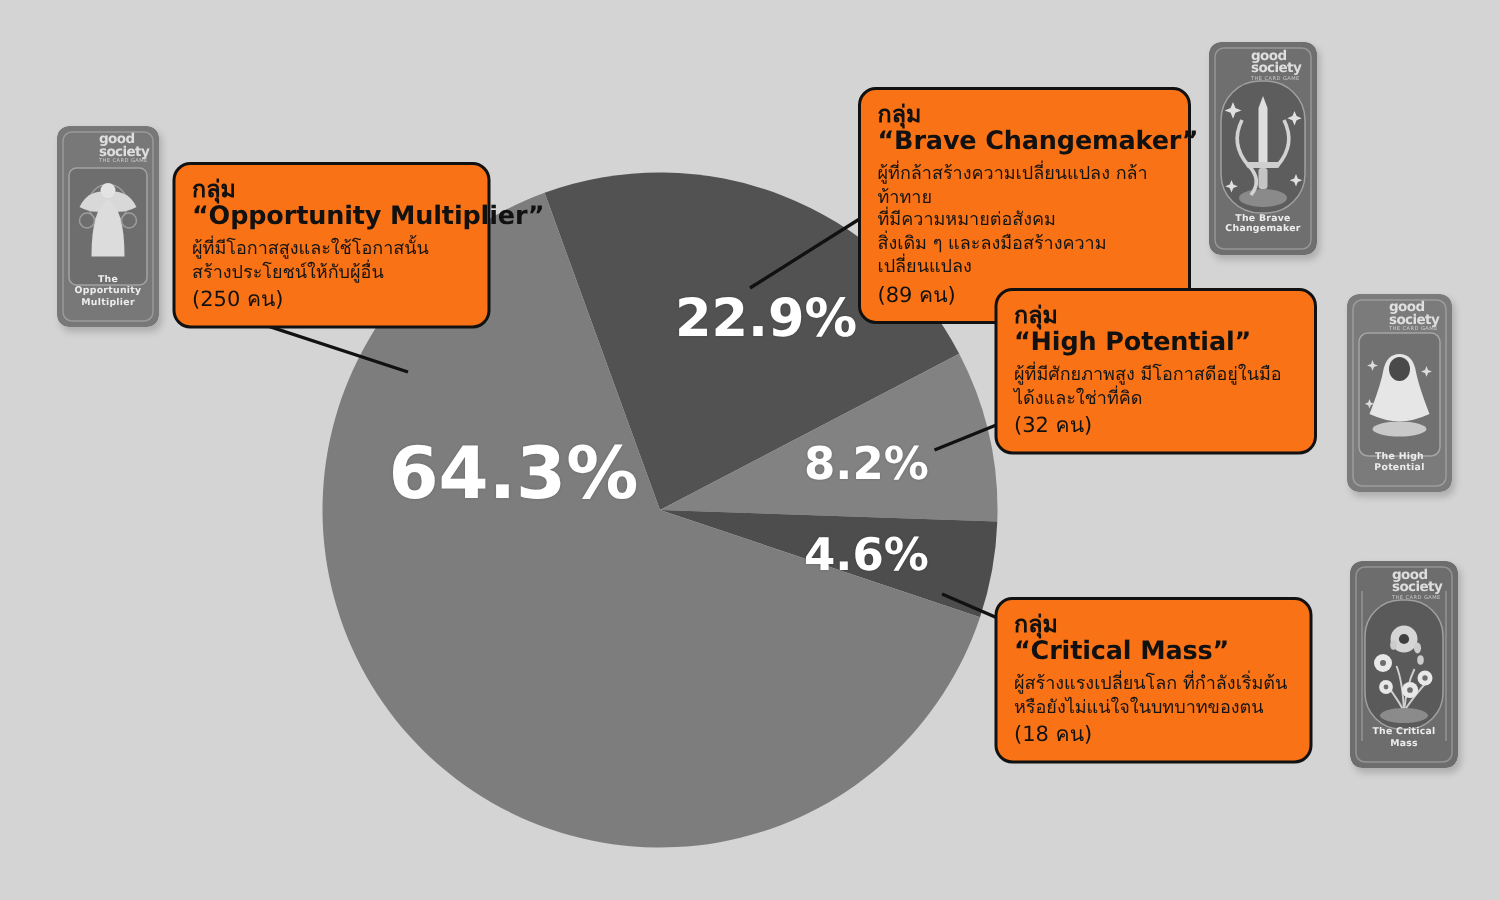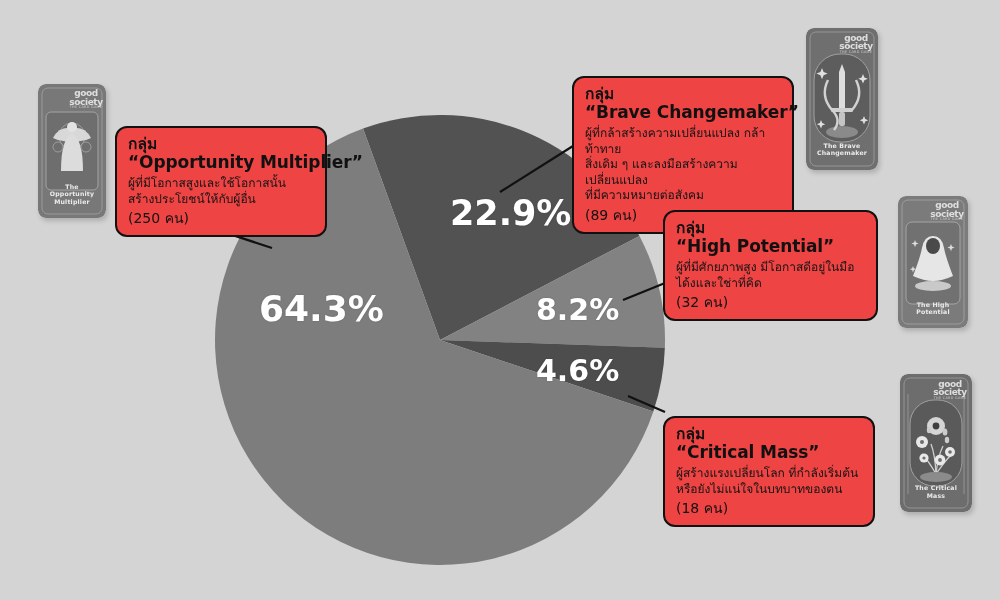--- a/index.html
+++ b/index.html
@@ -7,27 +7,26 @@
     width:1000px;height:600px;
     background:#d4d4d4;
     font-family:"DejaVu Sans","Liberation Sans",sans-serif;
     position:relative;overflow:hidden;
   }
   #stage{position:absolute;inset:0;width:1000px;height:600px;}
 
   
   .callout{
     position:absolute;
-    background:#ef4444;
+    background:#f97316;
     border:2.5px solid #111111;
     border-radius:12px;
     box-sizing:border-box;
     padding:8px 11px 9px 11px;
     z-index:40;
-    margin-top:18px;
   }
   .c-kind{
     font-size:15.5px;font-weight:bold;color:#111;line-height:1.12;
     letter-spacing:.1px;
   }
   .c-title{
     font-size:17px;font-weight:bold;color:#111;line-height:1.15;
     margin-top:0px;letter-spacing:-.1px;white-space:nowrap;
   }
   .c-desc{
@@ -44,36 +43,36 @@
 
   
   .pct{
     position:absolute;color:#ffffff;font-weight:bold;
     z-index:30;white-space:nowrap;
     text-shadow:0 0 2px rgba(0,0,0,.18);
   }
   #pct-0{left:450px;top:193px;font-size:35px;text-align:right;}
   #pct-1{left:536px;top:292px;font-size:30px;}
   #pct-2{left:536px;top:353px;font-size:30px;}
-  #pct-3{left:259px;top:288px;font-size:36px;text-align:center;}
+  #pct-3{left:259px;top:288px;font-size:48px;text-align:center;}
 
   
   .card{
     position:absolute;border-radius:8px;overflow:hidden;z-index:20;
     box-shadow:2px 3px 5px rgba(0,0,0,.18);
   }
   .card-inner{position:absolute;inset:0;}
   .card-label{
     position:absolute;left:4px;right:4px;bottom:9%;
     text-align:center;color:#ececec;font-size:6.2px;font-weight:bold;
     line-height:1.25;letter-spacing:.2px;
   }
   .card-brand{
     position:absolute;left:0;right:0;top:4%;
-    text-align:center;color:#e8e8e8;font-size:9px;font-weight:bold;
+    text-align:left;color:#e8e8e8;font-size:9px;font-weight:bold;
     line-height:.95;letter-spacing:-.4px;opacity:.92;margin-left:28px;
   }
   .card-brand small{display:block;font-size:3.4px;font-weight:normal;letter-spacing:.3px;opacity:.8;}
   #card-opportunity{left:38px;top:84px;width:68px;height:134px;}
   #card-brave{left:806px;top:28px;width:72px;height:142px;}
   #card-high{left:898px;top:196px;width:70px;height:132px;}
   #card-critical{left:900px;top:374px;width:72px;height:138px;}
 </style>
 </head>
 <body>
@@ -113,22 +112,22 @@
       <div>สร้างประโยชน์ให้กับผู้อื่น</div>
     </div>
     <div class="c-count">(250 คน)</div>
   </div>
 
   <div class="callout" id="box-brave">
     <div class="c-kind">กลุ่ม</div>
     <div class="c-title">“Brave Changemaker”</div>
     <div class="c-desc">
       <div>ผู้ที่กล้าสร้างความเปลี่ยนแปลง กล้าท้าทาย</div>
+      <div>ที่มีความหมายต่อสังคม</div>
       <div>สิ่งเดิม ๆ และลงมือสร้างความเปลี่ยนแปลง</div>
-      <div>ที่มีความหมายต่อสังคม</div>
     </div>
     <div class="c-count">(89 คน)</div>
   </div>
 
   <div class="callout" id="box-high">
     <div class="c-kind">กลุ่ม</div>
     <div class="c-title">“High Potential”</div>
     <div class="c-desc">
       <div>ผู้ที่มีศักยภาพสูง มีโอกาสดีอยู่ในมือ</div>
       <div>ได้งและใช่าที่คิด</div>

